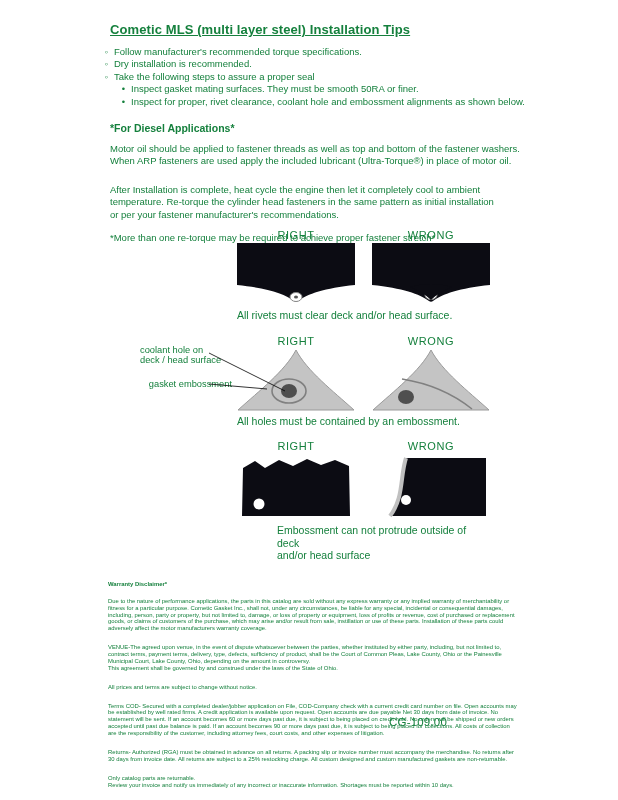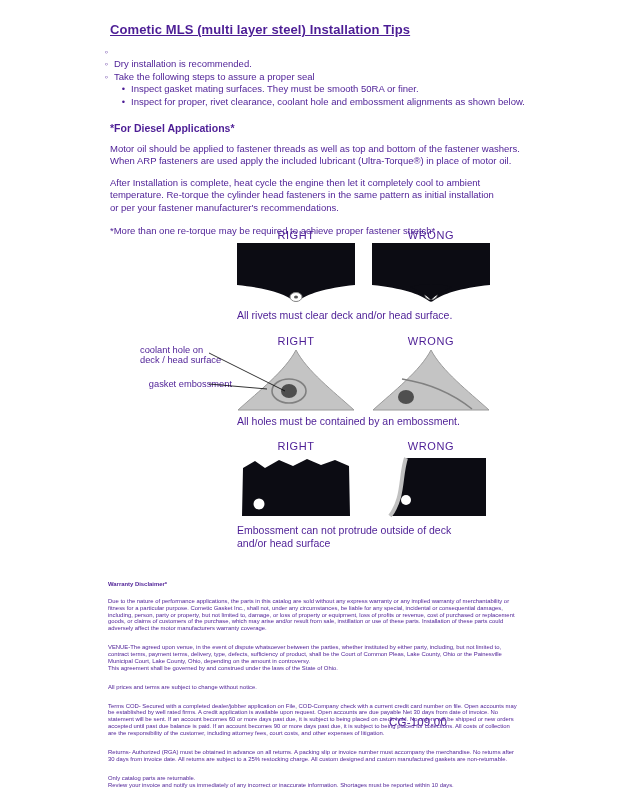--- a/index.html
+++ b/index.html
@@ -1,18 +1,18 @@
 <!DOCTYPE html>
 <html><head>
 <meta charset="utf-8">
 <style>
   html,body { margin:0; padding:0; background:#ffffff; }
   .page {
     position:relative; width:618px; height:800px; background:#ffffff;
-    font-family:"Liberation Sans", sans-serif; color:#4c1d95; overflow:hidden;
+    font-family:"Liberation Sans", sans-serif; color:#15803d; overflow:hidden;
   }
   .abs { position:absolute; }
   .title {
     font-size:13px; font-weight:bold; text-decoration:underline;
     margin-left:7px; margin-bottom:9px; letter-spacing:0.1px;
   }
   .body-text { font-size:9.5px; line-height:12.4px; }
   .bullet-row { display:flex; gap:4px; font-size:9.5px; line-height:12.4px; }
   .bullet-row .marker { width:7px; flex:0 0 7px; text-align:center; }
   .sub { margin-left:17px; }
@@ -33,20 +33,21 @@
 </head>
 <body>
 
 <div class="page">
 
   <div class="abs" style="left:103px; top:22px; width:442px;">
     <div class="title">Cometic MLS (multi layer steel) Installation Tips</div>
 
     <div class="bullet-row">
       <span class="marker">◦</span>
+      <span>Follow manufacturer's recommended torque specifications.</span>
     </div>
     <div class="bullet-row">
       <span class="marker">◦</span>
       <span>Dry installation is recommended.</span>
     </div>
     <div class="bullet-row">
       <span class="marker">◦</span>
       <span>Take the following steps to assure a proper seal</span>
     </div>
     <div class="bullet-row sub">
@@ -54,21 +55,21 @@
       <span>Inspect gasket mating surfaces.  They must be smooth 50RA or finer.</span>
     </div>
     <div class="bullet-row sub">
       <span class="marker">•</span>
       <span>Inspect for proper, rivet clearance, coolant hole and embossment alignments as shown below.</span>
     </div>
 
     <div class="diesel-heading">*For Diesel Applications*</div>
     <div class="para body-text">Motor oil should be applied to fastener threads as well as top and bottom of the fastener washers.
 When ARP fasteners are used apply the included lubricant (Ultra-Torque®) in place of motor oil.</div>
-    <div class="para body-text" style="margin-top:9px;">After Installation is complete, heat cycle the engine then let it completely cool to ambient
+    <div class="para body-text" style="margin-top:16px;">After Installation is complete, heat cycle the engine then let it completely cool to ambient
 temperature. Re-torque the cylinder head fasteners in the same pattern as initial installation
 or per your fastener manufacturer's recommendations.</div>
     <div class="para body-text" style="margin-top:11px;">*More than one re-torque may be required to achieve proper fastener stretch*</div>
   </div>
 
   <div class="abs" style="left:237px; top:229px; width:253px;">
 
     <div>
       <div class="dg-labels">
         <span>RIGHT</span>
@@ -132,21 +133,21 @@
           <path d="M6,14 L18,7 L28,14 L42,6 L56,12 L70,5 L84,11 L98,6 L112,12 L113,62 L5,62 Z" fill="#0c0c13"></path>
           <circle cx="22" cy="50" r="5.5" fill="#ffffff"></circle>
         </svg>
         <svg width="118" height="66" viewBox="0 0 118 66">
           <rect width="118" height="66" fill="#ffffff"></rect>
           <path d="M34,4 L114,4 L114,62 L18,62 C32,44 28,22 34,4 Z" fill="#0c0c13"></path>
           <path d="M34,4 C28,22 32,44 18,62" fill="none" stroke="#c0c0c0" stroke-width="4"></path>
           <circle cx="34" cy="46" r="5" fill="#ffffff"></circle>
         </svg>
       </div>
-      <div class="dg-caption" style="white-space:pre-line;">Embossment can not protrude outside of deck
+      <div class="dg-caption" style="white-space:pre-line;margin-left:40px;">Embossment can not protrude outside of deck
 and/or head surface</div>
     </div>
   </div>
 
   <div class="abs legal" style="left:108px; top:574px; width:409px;">
     <div class="legal-heading">Warranty Disclaimer*</div>
     <p>Due to the nature of performance applications, the parts in this catalog are sold without any express warranty or any implied warranty of merchantability or fitness for a particular purpose.  Cometic Gasket Inc., shall not, under any circumstances, be liable for any special, incidental or consequential damages, including, person, party or property, but not limited to, damage, or loss of property or equipment, loss of profits or revenue, cost of purchased or replacement goods, or claims of customers of the purchase, which may arise and/or result from sale, instillation or use of these parts.  Installation of these parts could adversely affect the motor manufacturers warranty coverage.</p>
     <p>VENUE-The agreed upon venue, in the event of dispute whatsoever between the parties, whether instituted by either party, including, but not limited to, contract terms, payment terms, delivery, type, defects, sufficiency of product, shall be the Court of Common Pleas, Lake County, Ohio or the Painesville Municipal Court, Lake County, Ohio, depending on the amount in controversy.
 This agreement shall be governed by and construed under the laws of the State of Ohio.</p>
     <p>All prices and terms are subject to change without notice.</p>

